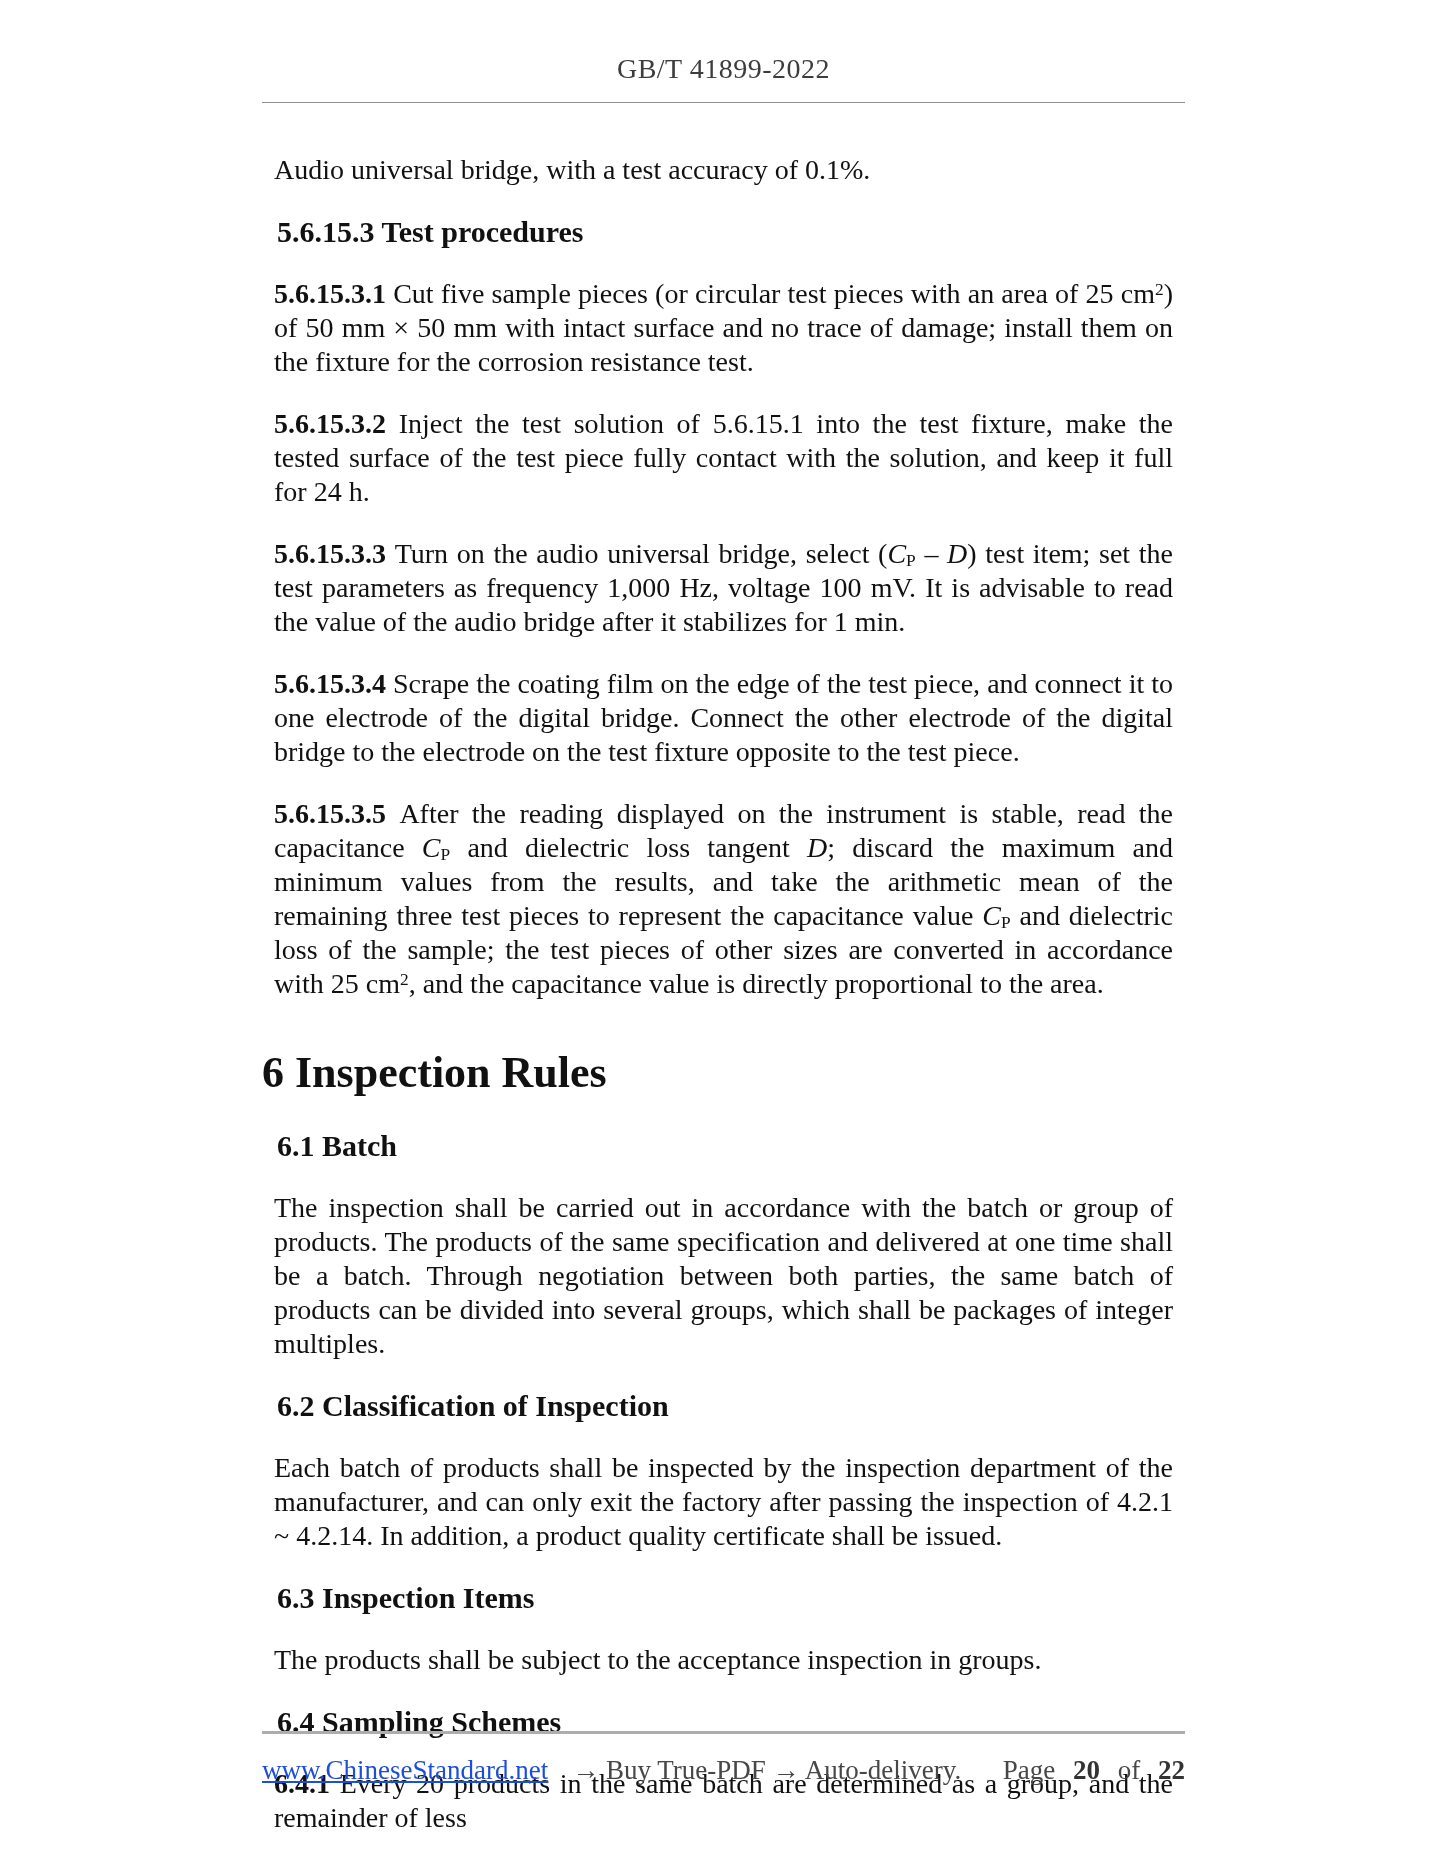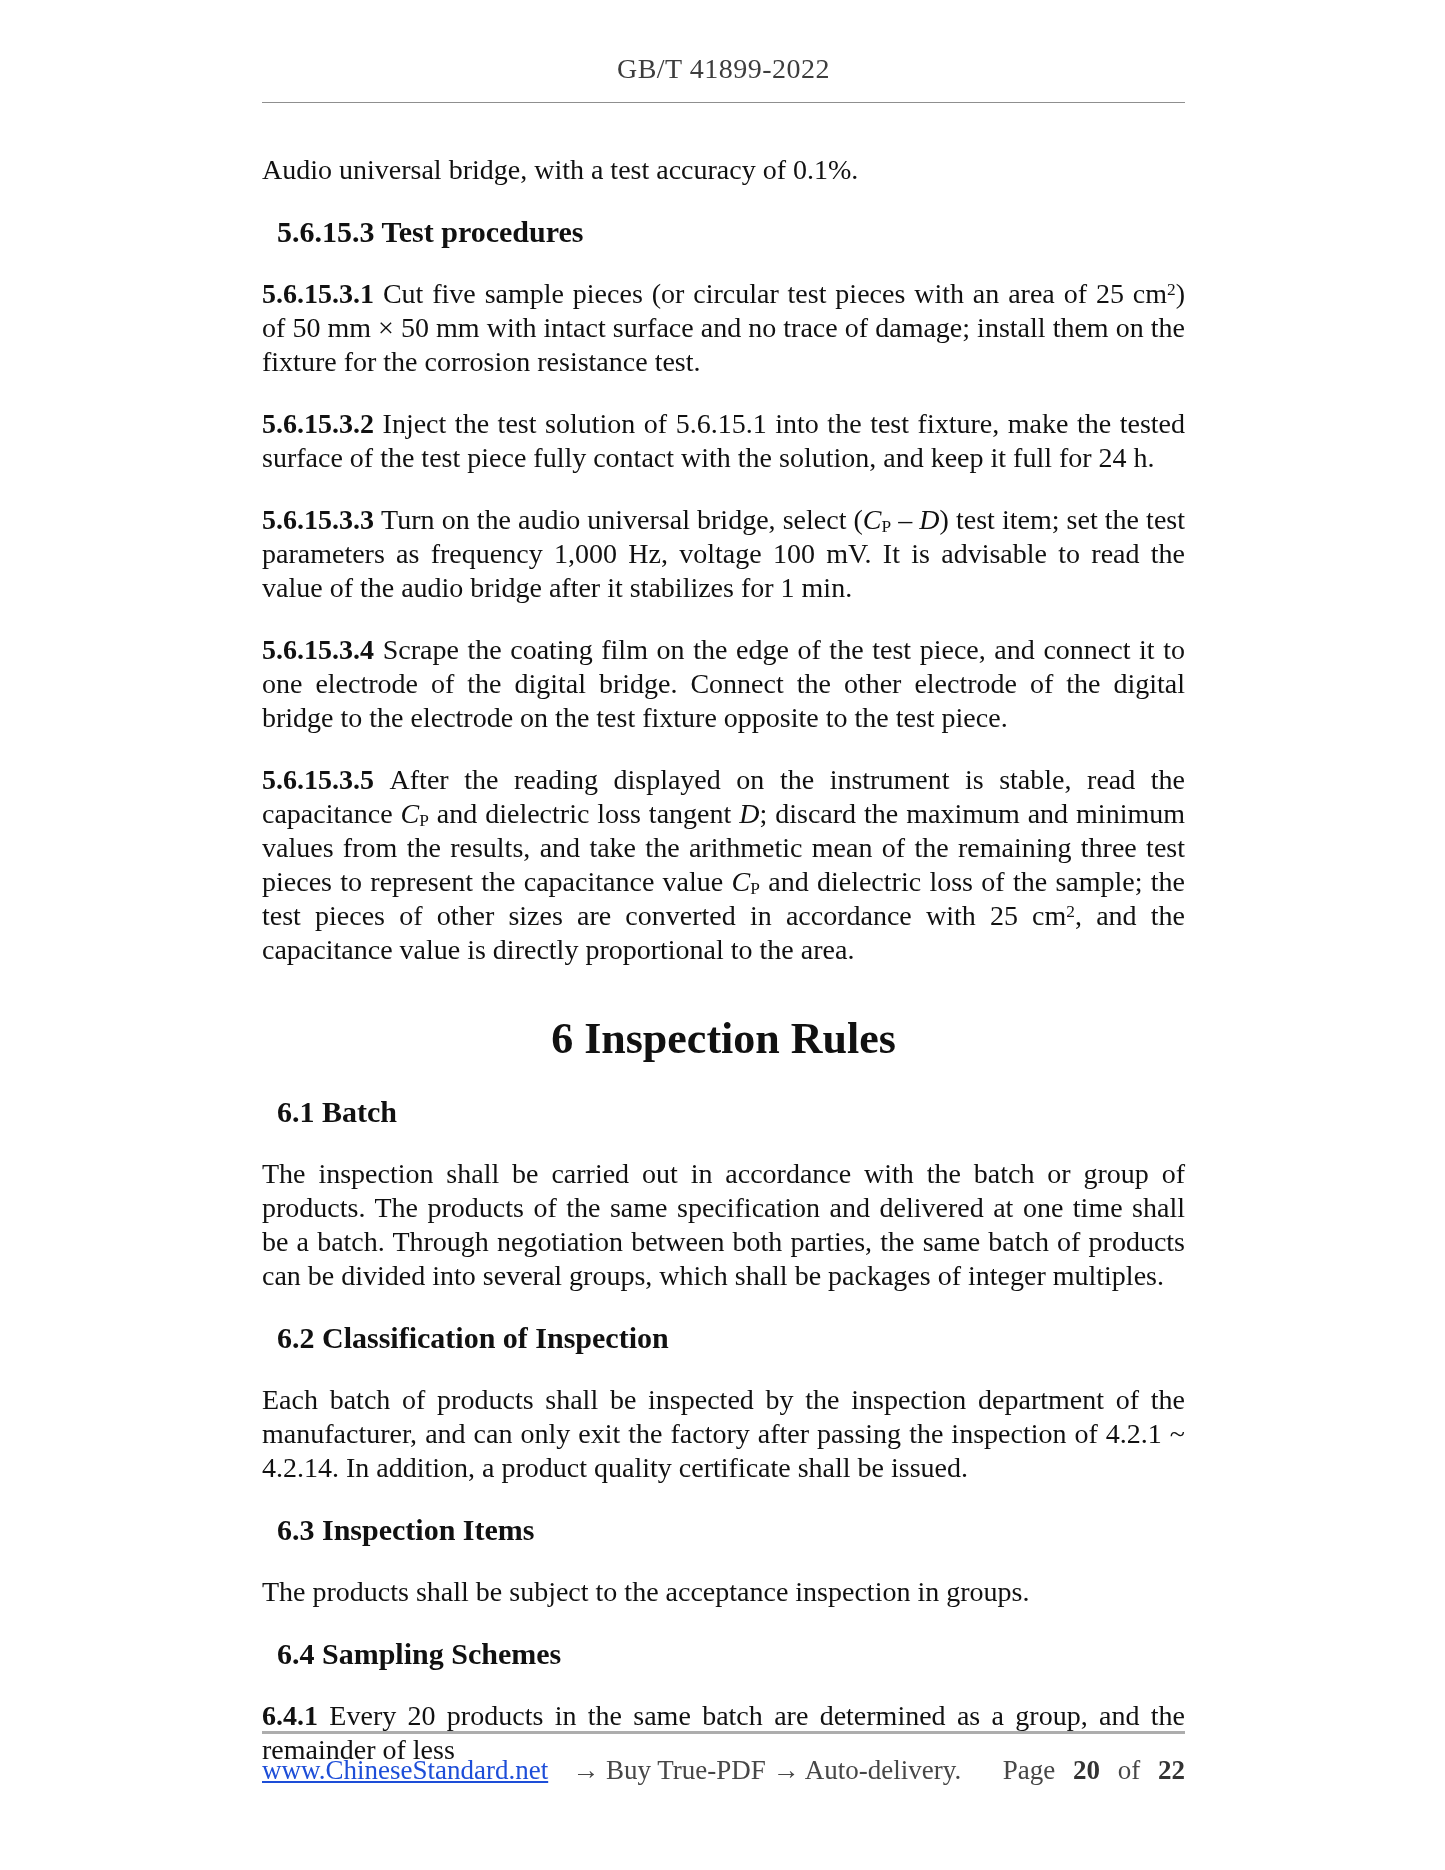--- a/index.html
+++ b/index.html
@@ -36,35 +36,34 @@
     border: none;
     border-top: 1px solid #8f8f8f;
     margin: 16px 0 0 0;
   }
   .content {
     padding-top: 22px;
     font-size: 28px;
     line-height: 34px;
   }
   .content p {
-    margin: 28px 0;
+    margin: 28px 12px;
     text-align: justify;
   }
   .content h3 {
     font-size: 30px;
     line-height: 34px;
     font-weight: bold;
     margin: 28px 15px;
   }
   .content h1 {
     font-size: 44px;
     line-height: 52px;
     font-weight: bold;
     margin: 46px 0 30px 0;
-    text-align: center;
   }
   .seg-b { font-weight: bold; }
   .seg-i { font-style: italic; }
   sup, sub {
     font-size: 0.62em;
     line-height: 0;
   }
   sup { vertical-align: 0.45em; }
   sub { vertical-align: -0.18em; }
   .footer {

